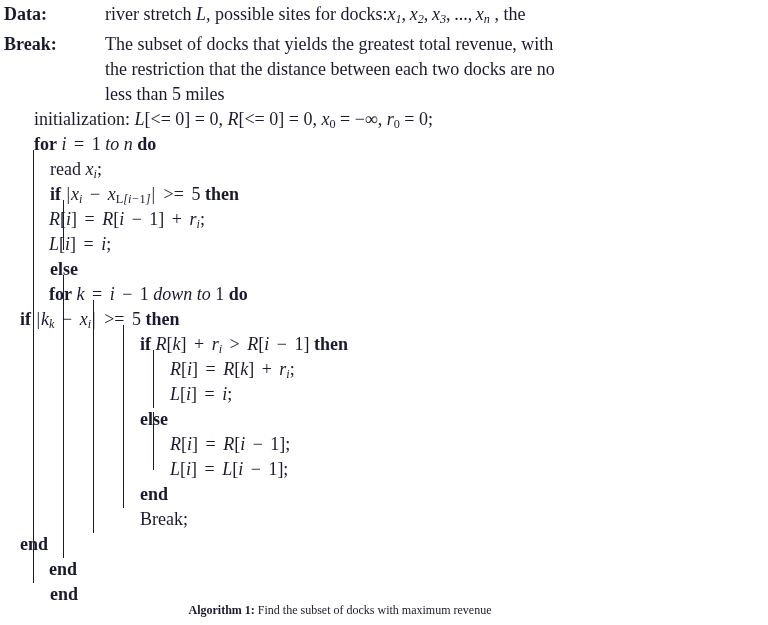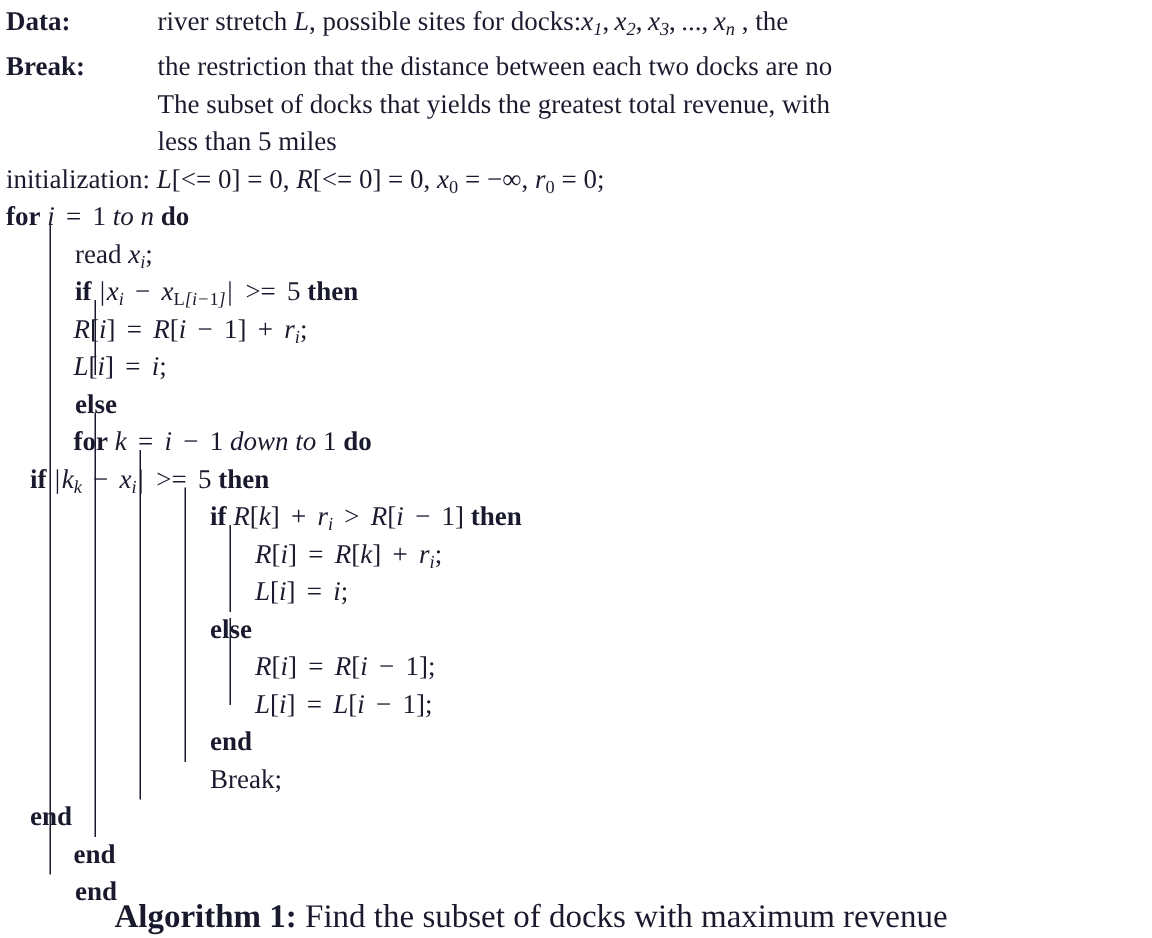--- a/index.html
+++ b/index.html
@@ -53,21 +53,21 @@
     white-space: nowrap;
     height: 25px;
     padding-left: 20px;
   }
   .alg-line > .line-text {
     display: inline-block;
     vertical-align: top;
   }
 
   
-  .i0 { padding-left: 4px; }
+  .i0 { padding-left: 34px; }
   .i1 { padding-left: 50px; }
   .i2 { padding-left: 49px; }
   .i3 { }
   .i4 { padding-left: 140px; }
   .i5 { padding-left: 170px; }
 
   
   #rules { position: absolute; left: 0; top: 0; width: 768px; height: 625px; pointer-events: none; }
   .vrule {
     position: absolute;
@@ -84,25 +84,25 @@
     font-size: 0.68em;
     vertical-align: -0.28em;
     font-style: italic;
   }
   sub.sb .mup { font-style: normal; }
   .abs { padding: 0 1px; }
 
   
   #caption {
     position: absolute;
-    left: 18px;
+    left: 4px;
     top: 598px;
     width: 672px;
     text-align: center;
-    font-size: 22px;
+    font-size: 12px;
   }
   #caption .cap-num { font-weight: bold; }
 </style>
 </head>
 <body>
 
 <div id="algorithm-block">
 
   <div id="rules">
     <div class="vrule" style="left:33px; top:150px; height:433px;"></div>
@@ -119,22 +119,22 @@
     <div class="kv-row" id="data-row">
       <span class="kv-label">Data:</span>
       <span class="kv-body">
         <span class="kv-line">river stretch <span class="mi">L</span>, possible sites for docks:<span class="mi">x</span><sub class="sb">1</sub>, <span class="mi">x</span><sub class="sb">2</sub>, <span class="mi">x</span><sub class="sb">3</sub>, ..., <span class="mi">x</span><sub class="sb">n</sub> , the</span>
       </span>
     </div>
 
     <div class="kv-row" id="result-row">
       <span class="kv-label">Break:</span>
       <span class="kv-body">
+        <span class="kv-line">The subset of docks that yields the greatest total revenue, with</span>
         <span class="kv-line">the restriction that the distance between each two docks are no</span>
-        <span class="kv-line">The subset of docks that yields the greatest total revenue, with</span>
         <span class="kv-line">less than 5 miles</span>
       </span>
     </div>
   </div>
 
   <div id="body-area">
 
     <div class="alg-line i0"><span class="line-text">initialization: <span class="mi">L</span>[&lt;= 0] = 0, <span class="mi">R</span>[&lt;= 0] = 0, <span class="mi">x</span><sub class="sb"><span class="mup">0</span></sub> = −∞, <span class="mi">r</span><sub class="sb"><span class="mup">0</span></sub> = 0;</span></div>
 
     <div class="alg-line i0"><span class="line-text"><span class="mb">for</span> <span class="mi">i</span> <span class="op">=</span> 1 <span class="mi">to</span> <span class="mi">n</span> <span class="mb">do</span></span></div>

